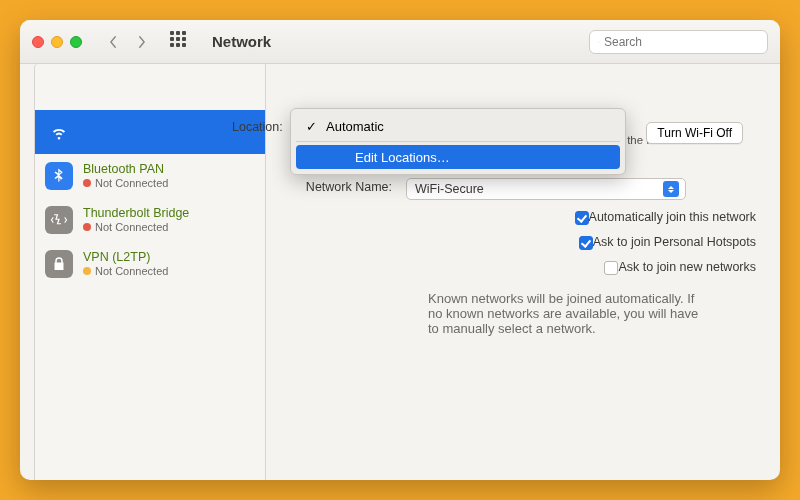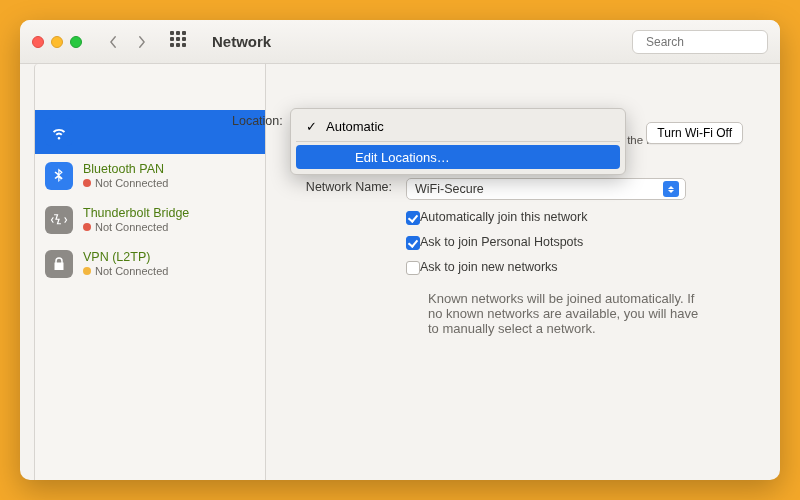--- a/index.html
+++ b/index.html
@@ -9,21 +9,21 @@
   .traffic { display: flex; gap: 7px; }
   .tl { width: 12px; height: 12px; border-radius: 50%; }
   .tl.red { background: #ff5f57; border: 0.5px solid #e24b42; }
   .tl.yellow { background: #febc2e; border: 0.5px solid #e0a127; }
   .tl.green { background: #28c840; border: 0.5px solid #1fa433; }
   .navbtns { display: flex; gap: 6px; margin-left: 10px; }
   .chev { width: 22px; height: 22px; display: flex; align-items: center; justify-content: center; color: #8a8783; font-size: 16px; }
   .grid-icon { width: 22px; height: 22px; display: grid; grid-template-columns: repeat(3,4px); grid-template-rows: repeat(3,4px); gap: 2px; margin-left: 8px; }
   .grid-icon span { background: #4a4845; border-radius: 1px; }
   .title { font-weight: 600; font-size: 15px; color: #3b3a37; margin-left: 10px; }
-  .search { margin-left: auto; display: flex; align-items: center; background: #fff; border: 1px solid #d0cdc8; border-radius: 6px; height: 24px; padding: 0 8px; width: 136px; }
+  .search { margin-left: auto; display: flex; align-items: center; background: #fff; border: 1px solid #d0cdc8; border-radius: 6px; height: 24px; padding: 0 8px; width: 179px; }
   .search svg { width: 12px; height: 12px; fill: #98948e; margin-right: 5px; }
   .search input { border: none; outline: none; font-size: 12px; flex: 1; background: transparent; color: #555; }
   .body { flex: 1; display: flex; position: relative; }
   .sidebar { width: 232px; background: #f7f5f2; border-right: 1px solid #d7d4d0; padding-top: 46px; margin-left: 14px; border-left: 1px solid #d7d4d0; border-radius: 4px 0 0 0; }
   .svc { display: flex; align-items: center; height: 44px; padding: 0 10px; gap: 10px; }
   .svc.sel { background: #1f6fe5; color: #fff; }
   .svc .ic { width: 28px; height: 28px; border-radius: 6px; display: flex; align-items: center; justify-content: center; }
   .svc .txt { display: flex; flex-direction: column; line-height: 1.15; }
   .svc .name { font-size: 12.5px; font-weight: 500; }
   .svc .stat { font-size: 11px; display: flex; align-items: center; gap: 4px; }
@@ -42,27 +42,27 @@
   .row { display: flex; margin-bottom: 10px; }
   .lbl { width: 126px; text-align: right; padding-right: 14px; padding-top: 2px; }
   .val { flex: 1; }
   .statusval { font-weight: 600; }
   .desc { font-size: 11.5px; color: #55524e; margin-top: 2px; max-width: 280px; }
   .wifibtn { position: absolute; right: 37px; top: 58px; background: #fff; border: 1px solid #c7c3be; border-radius: 5px; font-size: 12px; padding: 3px 10px; box-shadow: 0 1px 1px rgba(0,0,0,0.05); }
   .select { display: flex; align-items: center; background: #fff; border: 1px solid #c7c3be; border-radius: 5px; height: 22px; padding: 0 6px 0 8px; justify-content: space-between; width: 280px; }
   .select .arr { width: 16px; height: 16px; background: #2f7ef0; border-radius: 3px; display: flex; flex-direction: column; align-items: center; justify-content: center; }
   .select .arr::before { content: ""; border-left: 3px solid transparent; border-right: 3px solid transparent; border-bottom: 3px solid #fff; margin-bottom: 1px; }
   .select .arr::after { content: ""; border-left: 3px solid transparent; border-right: 3px solid transparent; border-top: 3px solid #fff; }
-  .check-row { display: flex; align-items: flex-start; margin-bottom: 10px; }
+  .check-row { display: flex; align-items: flex-start; margin-bottom: 10px; justify-content: flex-end; }
   .cb { width: 14px; height: 14px; border-radius: 3px; border: 1px solid #b9b5af; background: #fff; display: flex; align-items: center; justify-content: center; flex-shrink: 0; margin-top: 1px; }
   .cb.on { background: #1f6fe5; border-color: #1f6fe5; }
   .cb.on::after { content: ""; width: 4px; height: 7px; border: solid #fff; border-width: 0 2px 2px 0; transform: rotate(40deg); margin-bottom: 2px; }
   .fine { font-size: 13px; color: #6e6b66; max-width: 280px; margin-top: 16px; }
   
-  .loc-label { position: absolute; top: 50px; left: 212px; font-size: 12.5px; color: #3b3a37; }
+  .loc-label { position: absolute; top: 56px; left: 212px; font-size: 12.5px; color: #3b3a37; }
   .popover { position: absolute; top: 44px; left: 270px; width: 336px; background: #eeece8; border: 1px solid #c8c5c0; border-radius: 6px; box-shadow: 0 6px 20px rgba(0,0,0,0.25); padding: 5px; z-index: 10; }
   .popover .item { height: 24px; display: flex; align-items: center; border-radius: 4px; padding: 0 10px; font-size: 13px; gap: 8px; }
   .popover .item.sel { background: #1f6fe5; color: #fff; padding-left: 39px; }
   .popover .chk { width: 12px; display: inline-block; }
   .popover hr { border: none; border-top: 1px solid #d2cfca; margin: 3px 0; }
 </style>
 </head>
 <body>
 
 <div class="window">

